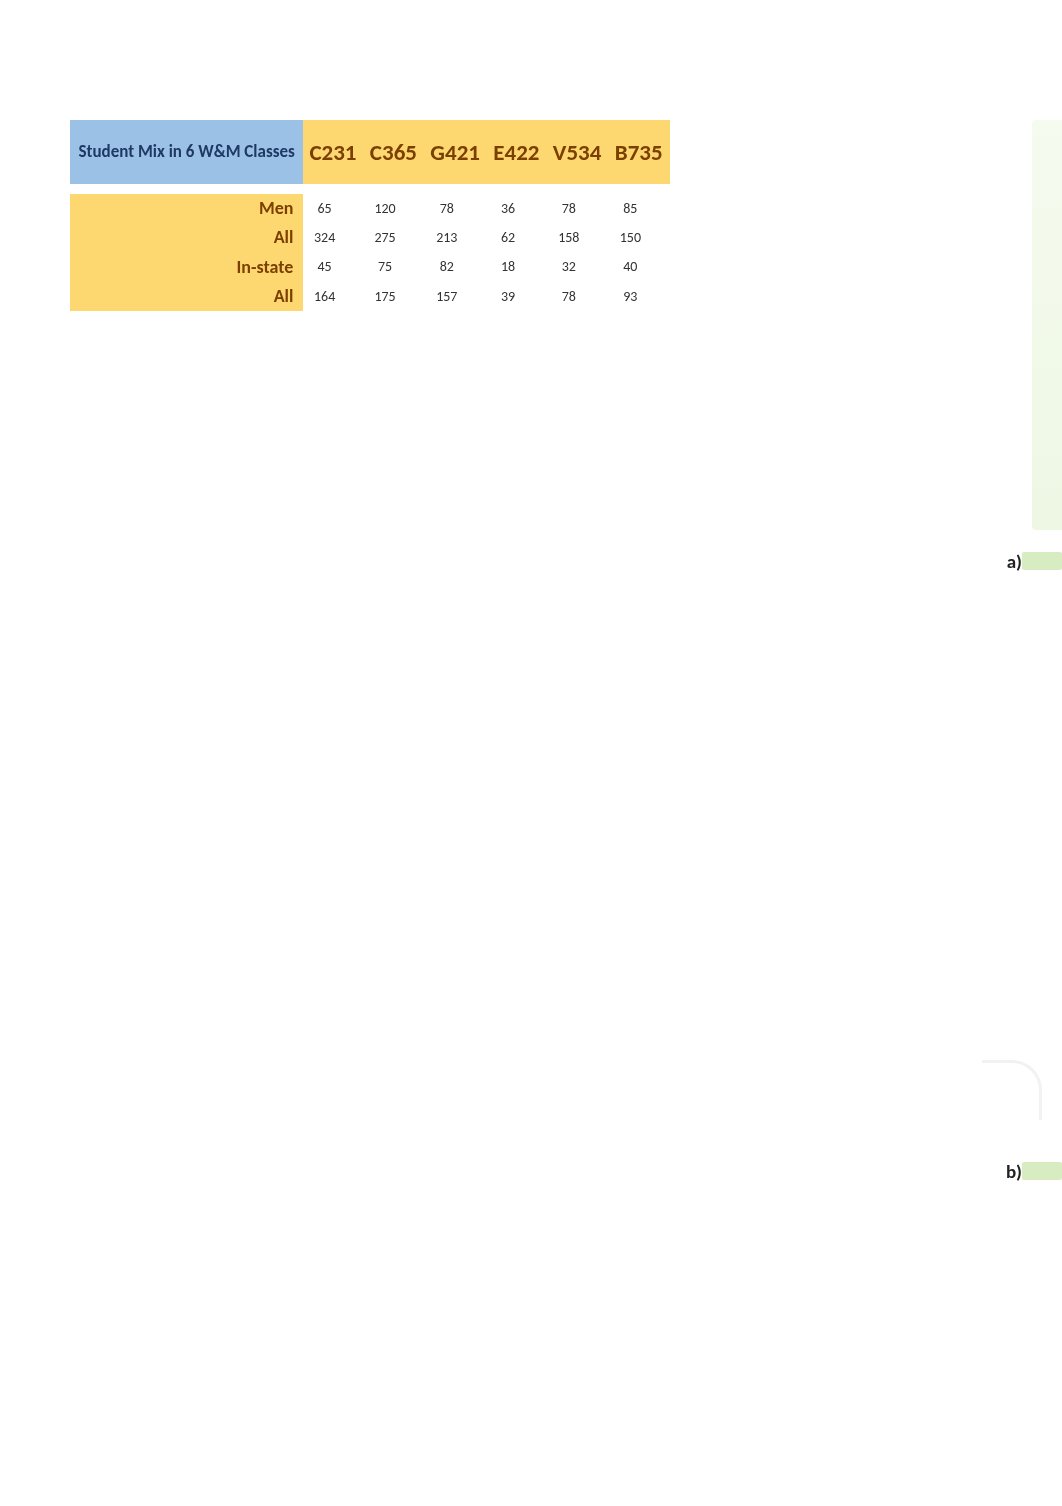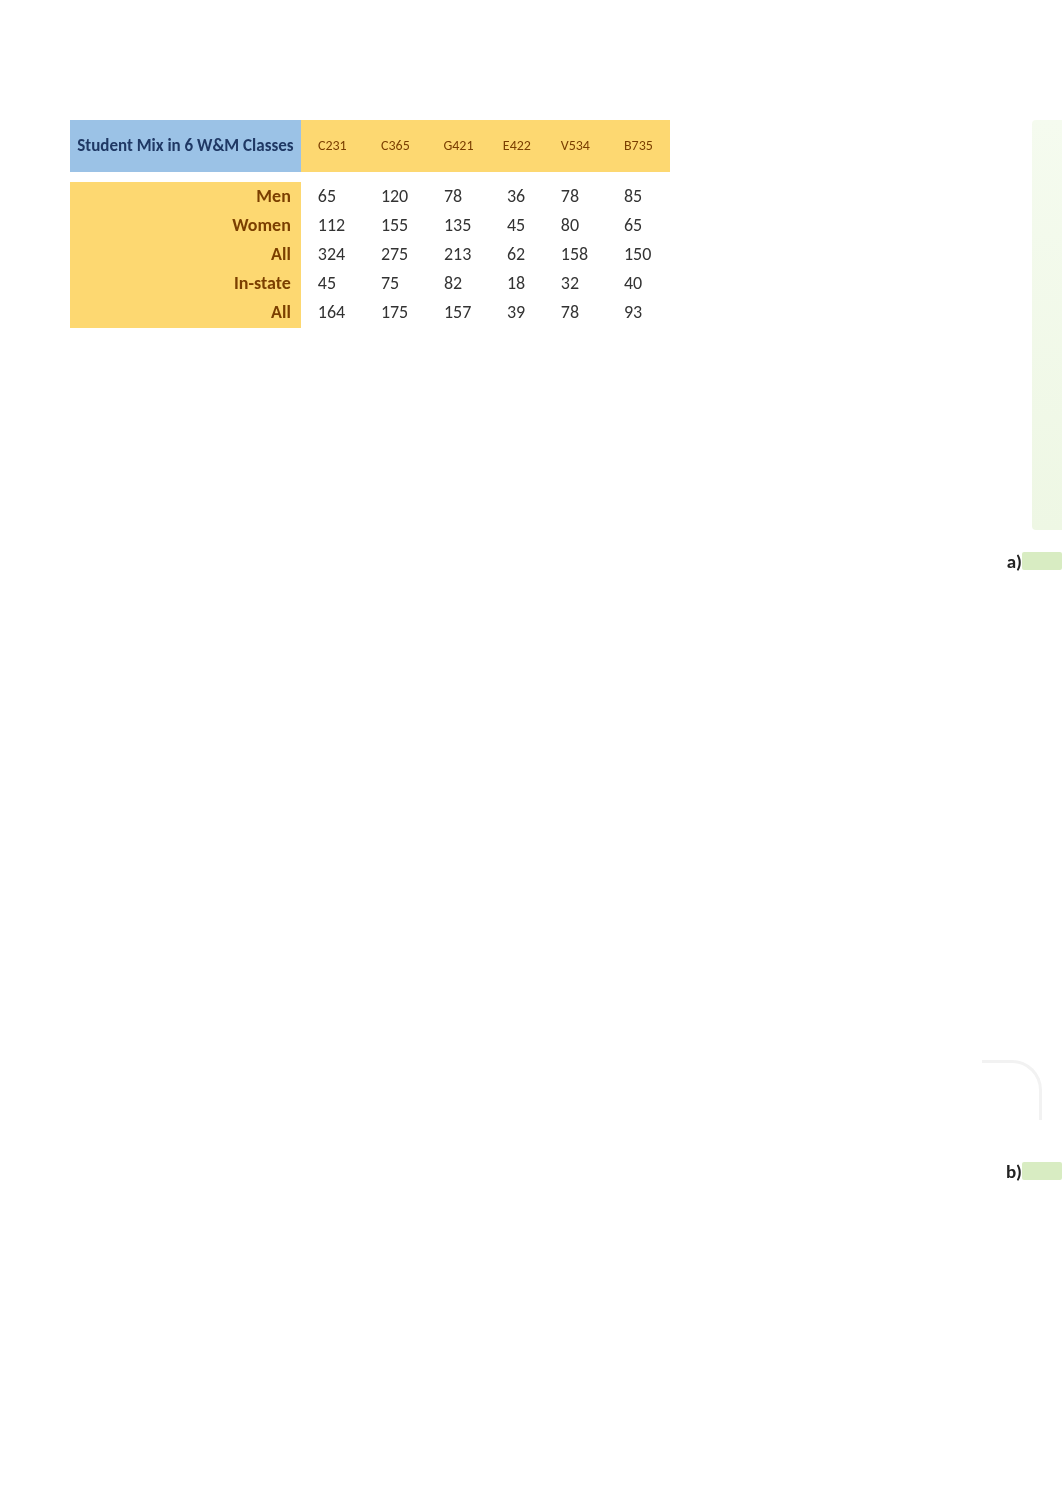--- a/index.html
+++ b/index.html
@@ -18,55 +18,55 @@
       position: absolute;
       left: 70px;
       top: 120px;
       width: 600px;
     }
     table {
       border-collapse: collapse;
       width: 100%;
     }
     th, td {
-      padding: 2px 17px;
+      padding: 2px 0;
       text-align: right;
       font-size: 18px;
       line-height: 1.4;
     }
     .corner-header {
       background: #9bc2e6;
       color: #1f3864;
       font-weight: bold;
       text-align: center;
       font-size: 17px;
       padding: 8px 6px;
       line-height: 1.3;
     }
     .col-header {
       background: #fdd871;
       color: #7b3f00;
-      font-weight: normal;
-      text-align: center;
-      font-size: 14px;
+      font-weight: bold;
+      text-align: left;
+      font-size: 23px;
       padding: 16px 6px;
     }
     .row-header {
       background: #fdd871;
       color: #7b3f00;
       font-weight: bold;
       text-align: right;
       padding-right: 10px;
       font-size: 18px;
       white-space: nowrap;
     }
     .data-cell {
       color: #333;
-      font-size: 18px;
-      text-align: left;
+      font-size: 14px;
+      text-align: center;
       padding-right: 18px;
       margin-left: 24px;
     }
     .spacer-row td {
       height: 10px;
       background: transparent;
     }
     .right-bar {
       position: absolute;
       right: 0;
@@ -145,29 +145,20 @@
       <tr>
         <td class="row-header">Men</td>
         <td class="data-cell">65</td>
         <td class="data-cell">120</td>
         <td class="data-cell">78</td>
         <td class="data-cell">36</td>
         <td class="data-cell">78</td>
         <td class="data-cell">85</td>
       </tr>
       <tr>
-        <td class="row-header">Women</td>
-        <td class="data-cell">112</td>
-        <td class="data-cell">155</td>
-        <td class="data-cell">135</td>
-        <td class="data-cell">45</td>
-        <td class="data-cell">80</td>
-        <td class="data-cell">65</td>
-      </tr>
-      <tr>
         <td class="row-header">All</td>
         <td class="data-cell">324</td>
         <td class="data-cell">275</td>
         <td class="data-cell">213</td>
         <td class="data-cell">62</td>
         <td class="data-cell">158</td>
         <td class="data-cell">150</td>
       </tr>
       <tr>
         <td class="row-header">In-state</td>

